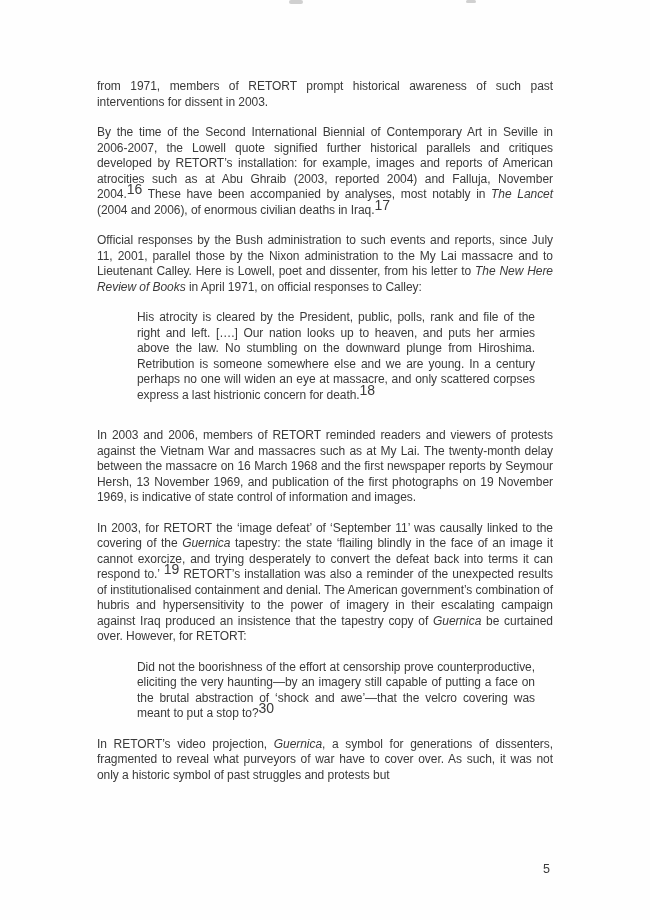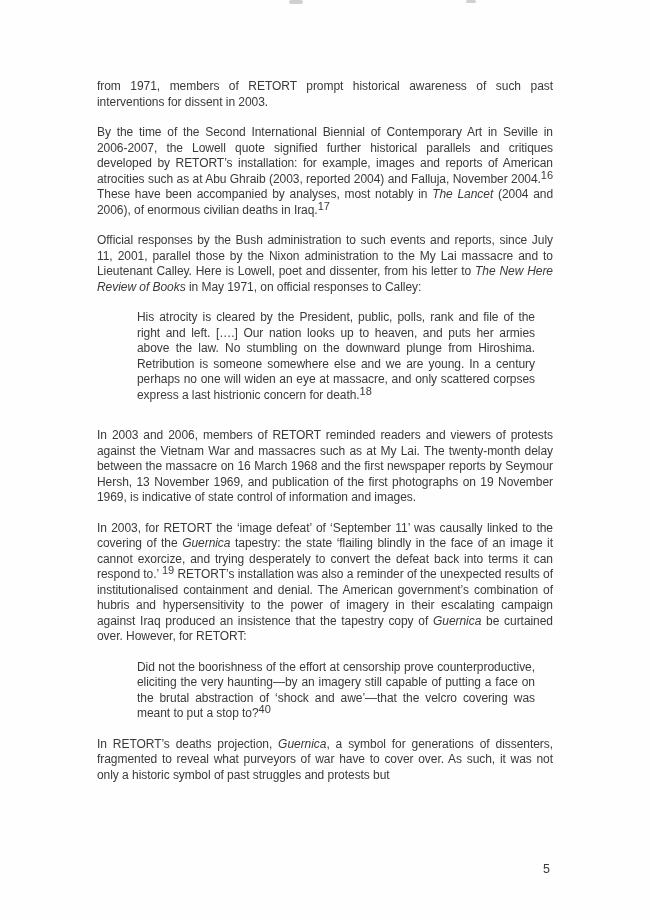--- a/index.html
+++ b/index.html
@@ -30,21 +30,21 @@
     margin: 0 0 15px 0;
   }
   .content p.quote {
     margin-left: 40px;
     margin-right: 18px;
   }
   .content p.extra-after {
     margin-bottom: 25px;
   }
   .content sup {
-    font-size: 11px;
+    font-size: 14px;
     line-height: 0;
     vertical-align: baseline;
     position: relative;
     top: -4px;
   }
   .content em {
     font-style: italic;
   }
   .page-number {
     position: absolute;
@@ -65,22 +65,22 @@
 </head>
 <body>
 
 <div class="page">
   <div class="scan-artifact artifact-1"></div>
   <div class="scan-artifact artifact-2"></div>
 
   <div class="content">
       <p class="body"><span>from 1971, members of RETORT prompt historical awareness of such past interventions for dissent in 2003.</span></p>
       <p class="body"><span>By the time of the Second International Biennial of Contemporary Art in Seville in 2006-2007, the Lowell quote signified further historical parallels and critiques developed by RETORT’s installation: for example, images and reports of American atrocities such as at Abu Ghraib (2003, reported 2004) and Falluja, November 2004.</span><sup>16</sup><span> These have been accompanied by analyses, most notably in </span><em>The Lancet</em><span> (2004 and 2006), of enormous civilian deaths in Iraq.</span><sup>17</sup></p>
-      <p class="body"><span>Official responses by the Bush administration to such events and reports, since July 11, 2001, parallel those by the Nixon administration to the My Lai massacre and to Lieutenant Calley. Here is Lowell, poet and dissenter, from his letter to </span><em>The New Here Review of Books</em><span> in May 1971, on official responses to Calley:</span></p>
+      <p class="body"><span>Official responses by the Bush administration to such events and reports, since July 11, 2001, parallel those by the Nixon administration to the My Lai massacre and to Lieutenant Calley. Here is Lowell, poet and dissenter, from his letter to </span><em>The New Here Review of Books</em><span> in April 1971, on official responses to Calley:</span></p>
       <p class="quote extra-after"><span>His atrocity is cleared by the President, public, polls, rank and file of the right and left. [….] Our nation looks up to heaven, and puts her armies above the law. No stumbling on the downward plunge from Hiroshima. Retribution is someone somewhere else and we are young. In a century perhaps no one will widen an eye at massacre, and only scattered corpses express a last histrionic concern for death.</span><sup>18</sup></p>
       <p class="body"><span>In 2003 and 2006, members of RETORT reminded readers and viewers of protests against the Vietnam War and massacres such as at My Lai. The twenty-month delay between the massacre on 16 March 1968 and the first newspaper reports by Seymour Hersh, 13 November 1969, and publication of the first photographs on 19 November 1969, is indicative of state control of information and images.</span></p>
       <p class="body"><span>In 2003, for RETORT the ‘image defeat’ of ‘September 11’ was causally linked to the covering of the </span><em>Guernica</em><span> tapestry:  the state ‘flailing blindly in the face of an image it cannot exorcize, and trying desperately to convert the defeat back into terms it can respond to.’ </span><sup>19</sup><span> RETORT’s installation was also a reminder of the unexpected results of institutionalised containment and denial. The American government’s combination of hubris and hypersensitivity to the power of imagery in their escalating campaign against Iraq produced an insistence that the tapestry copy of </span><em>Guernica</em><span> be curtained over. However, for RETORT:</span></p>
-      <p class="quote"><span>Did not the boorishness of the effort at censorship prove counterproductive, eliciting the very haunting—by an imagery still capable of putting a face on the brutal abstraction of ‘shock and awe’—that the velcro covering was meant to put a stop to?</span><sup>40</sup></p>
-      <p class="body"><span>In RETORT’s deaths projection, </span><em>Guernica</em><span>, a symbol for generations of dissenters, fragmented to reveal what purveyors of war have to cover over. As such, it was not only a historic symbol of past struggles and protests but</span></p>
+      <p class="quote"><span>Did not the boorishness of the effort at censorship prove counterproductive, eliciting the very haunting—by an imagery still capable of putting a face on the brutal abstraction of ‘shock and awe’—that the velcro covering was meant to put a stop to?</span><sup>30</sup></p>
+      <p class="body"><span>In RETORT’s video projection, </span><em>Guernica</em><span>, a symbol for generations of dissenters, fragmented to reveal what purveyors of war have to cover over. As such, it was not only a historic symbol of past struggles and protests but</span></p>
     </div>
 
   <div class="page-number">5</div>
 </div>
 
 </body></html>

